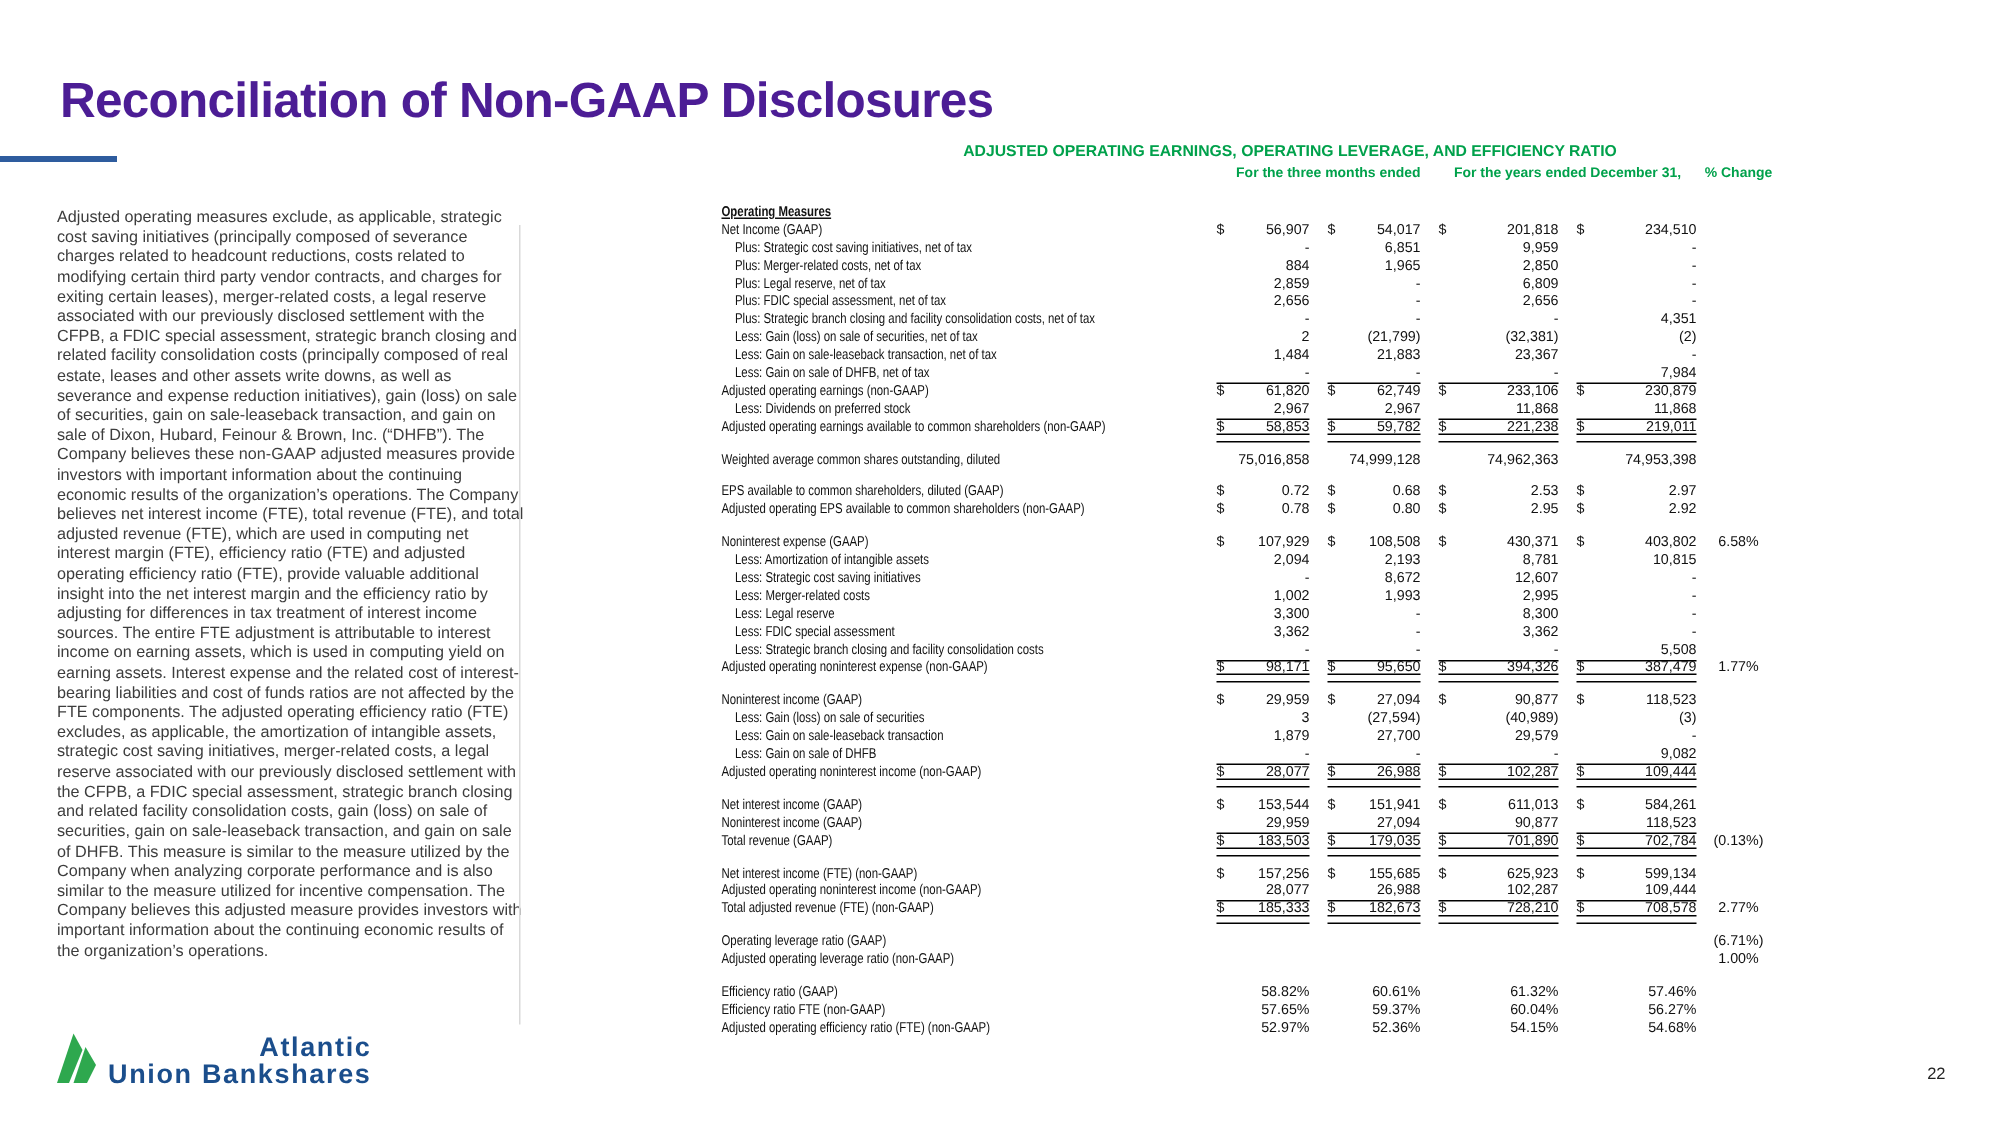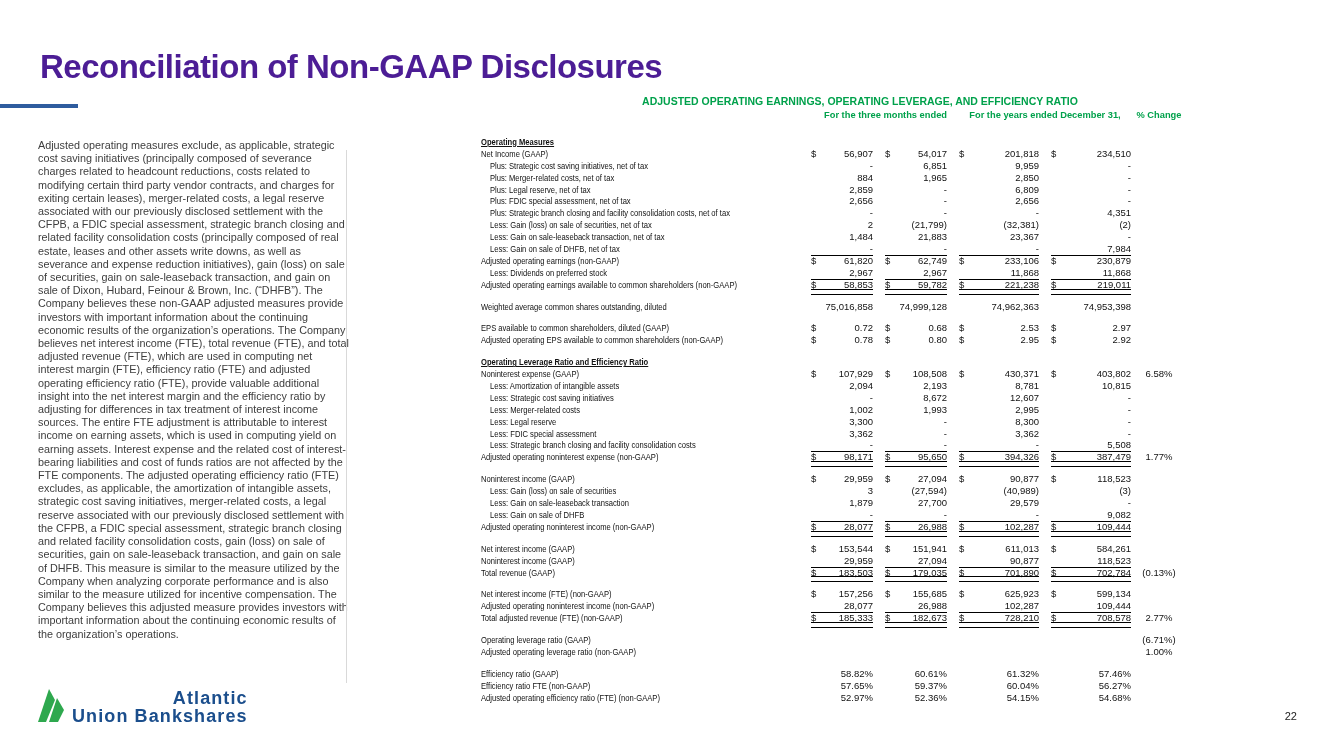--- a/index.html
+++ b/index.html
@@ -504,28 +504,20 @@
           </div>
           <div class="cell-val">
             <span class="money w2">
               <span class="cur">$</span>
               <span class="num">2.92</span>
             </span>
           </div>
           <div class="cell-pct"></div>
         </div>
         <div class="t-gap"></div>
-        <div class="t-row section-row">
-          <div class="cell-label"><span class="lab-txt">Operating Leverage Ratio and Efficiency Ratio</span></div>
-          <div class="cell-val"></div>
-          <div class="cell-val"></div>
-          <div class="cell-val"></div>
-          <div class="cell-val"></div>
-          <div class="cell-pct"></div>
-        </div>
         <div class="t-row">
           <div class="cell-label"><span class="lab-txt">Noninterest expense (GAAP)</span></div>
           <div class="cell-val">
             <span class="money w1">
               <span class="cur">$</span>
               <span class="num">107,929</span>
             </span>
           </div>
           <div class="cell-val">
             <span class="money w1">

